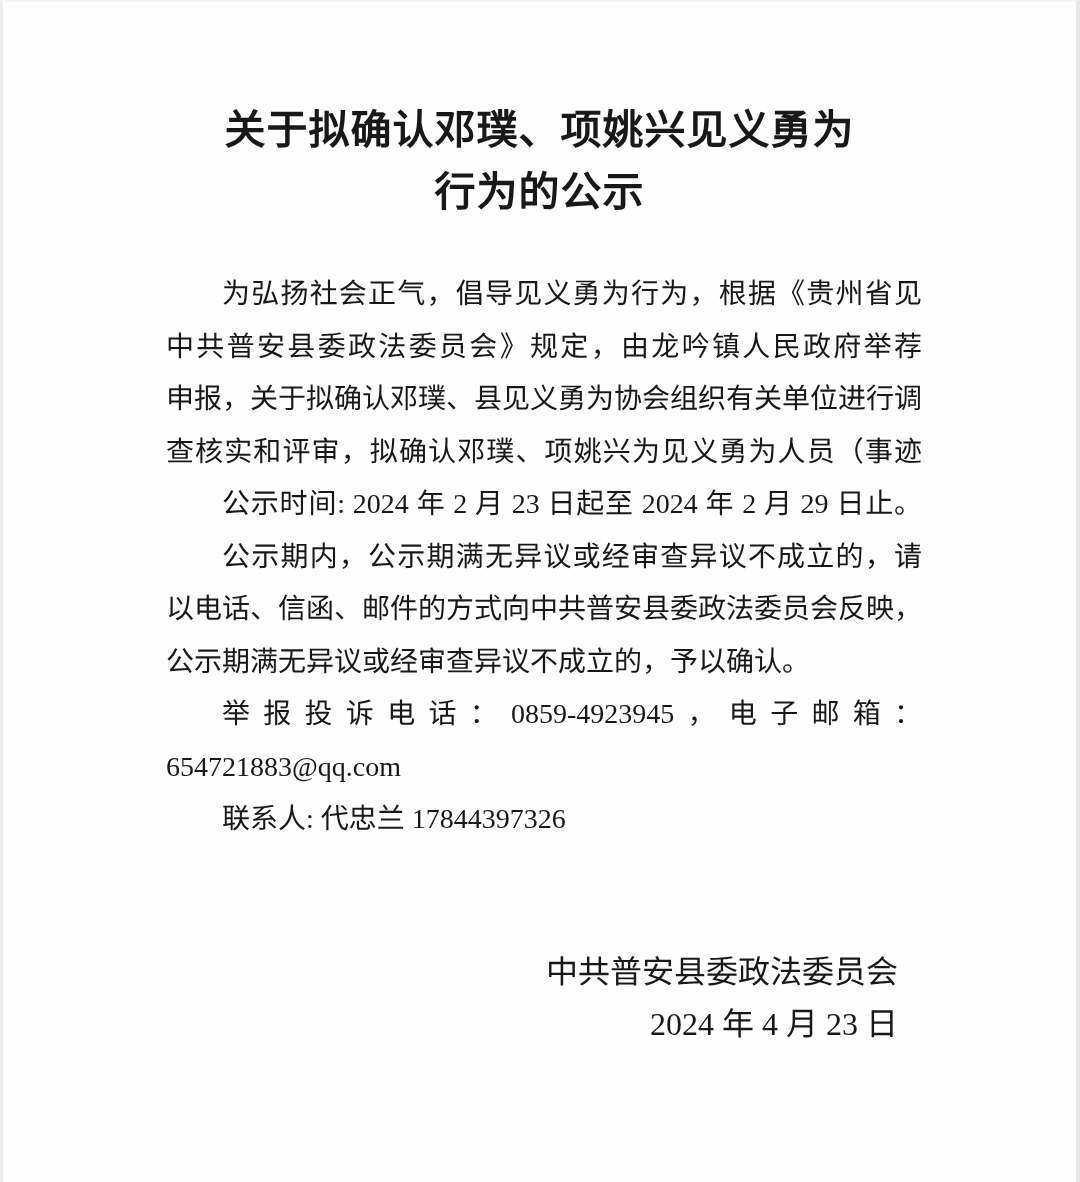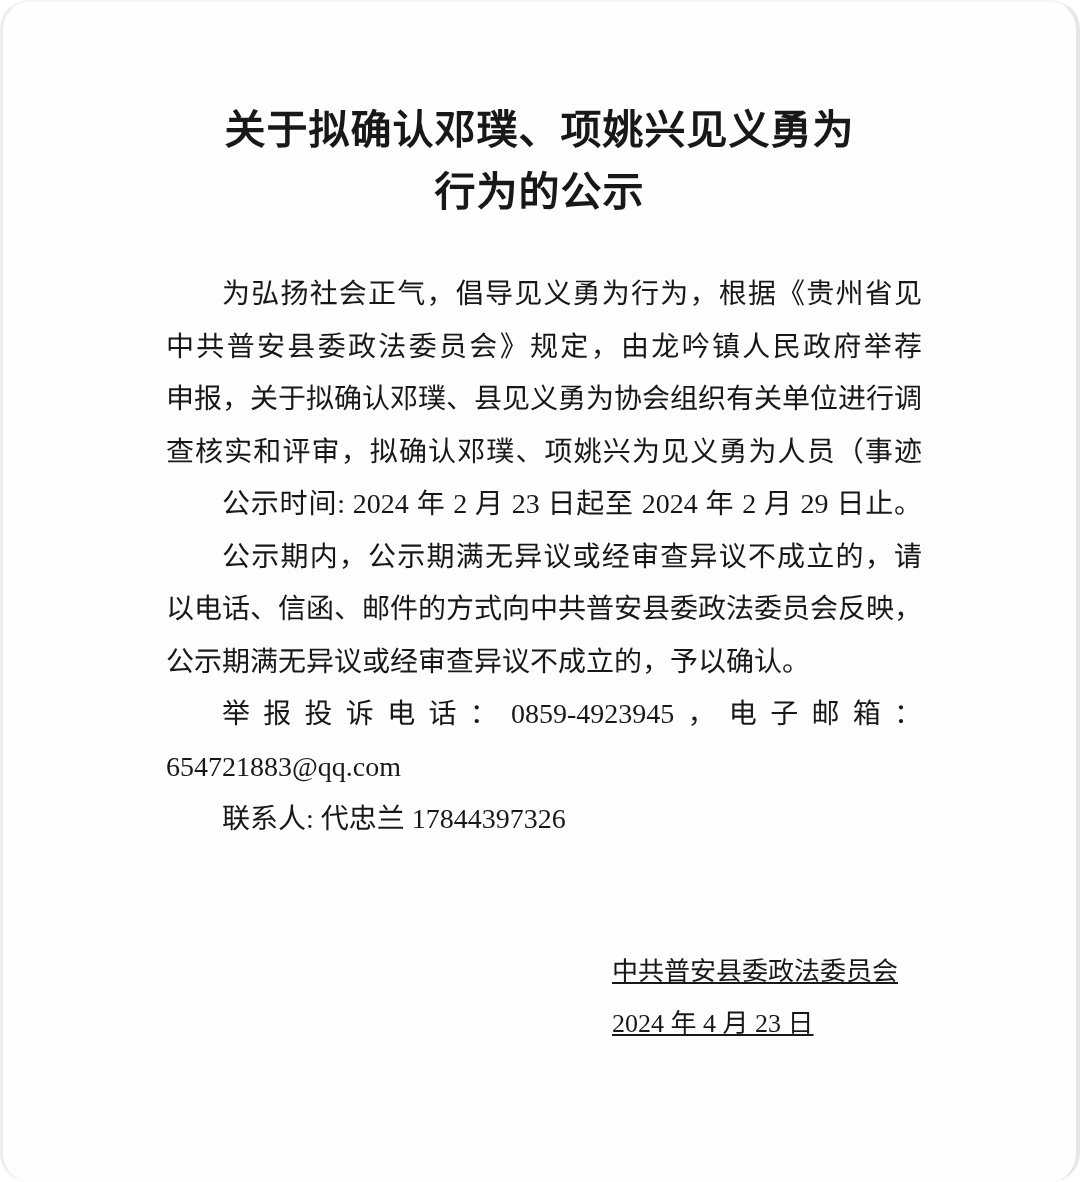--- a/index.html
+++ b/index.html
@@ -14,21 +14,20 @@
     height: 1182px;
     box-sizing: border-box;
     background: #fffefe;
     border-left: 3px solid #ececec;
     border-right: 4px solid #e7e7e7;
     border-top: 2px solid #f4f4f4;
     padding-top: 97px;
     overflow: hidden;
     font-family: "Liberation Serif", "DejaVu Serif", serif;
     color: #181818;
-    border-radius: 29px;
   }
   .title {
     margin: 0;
     text-align: center;
     font-size: 41px;
     font-weight: 700;
     letter-spacing: 1px;
   }
   .title .tline {
     display: block;
@@ -48,23 +47,22 @@
     text-indent: 2em;
   }
   .fill {
     text-align: justify;
     text-align-last: justify;
     text-justify: inter-character;
   }
   .sig-block {
     margin: 100px 178px 0 auto;
     width: max-content;
-    text-align: left;
-    font-size: 26px;
-    text-decoration: underline;
+    text-align: right;
+    font-size: 32px;
   }
   .sig-block .line {
     line-height: 52.5px;
   }
 </style>
 </head>
 <body>
 
 <div class="page">
 

